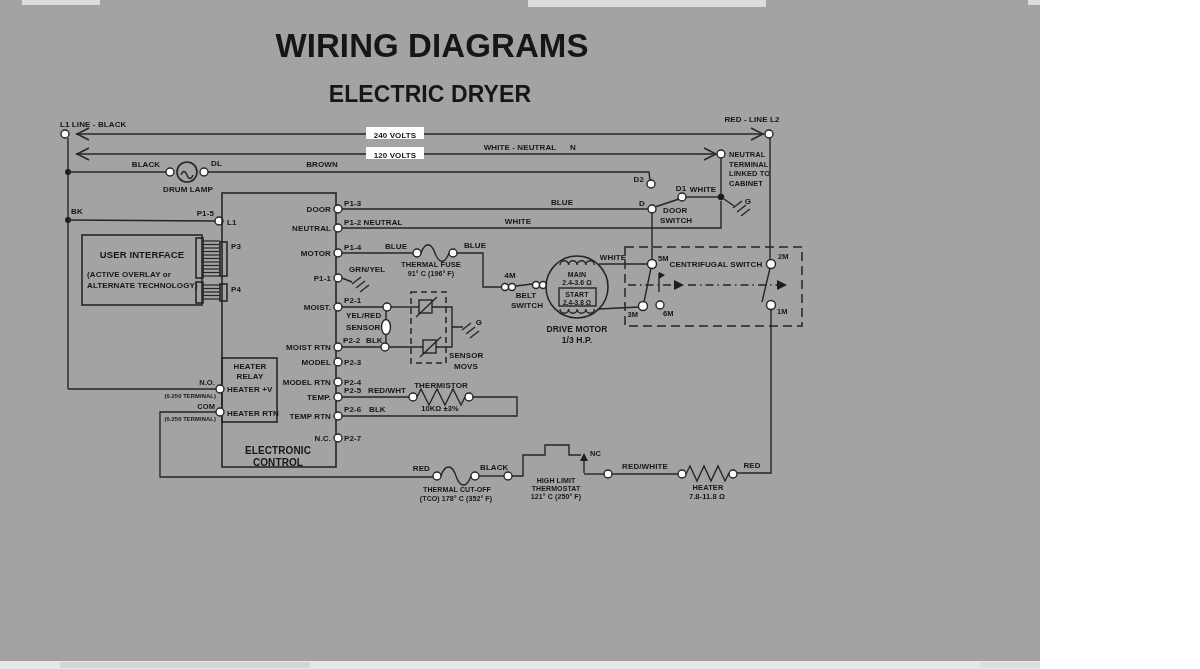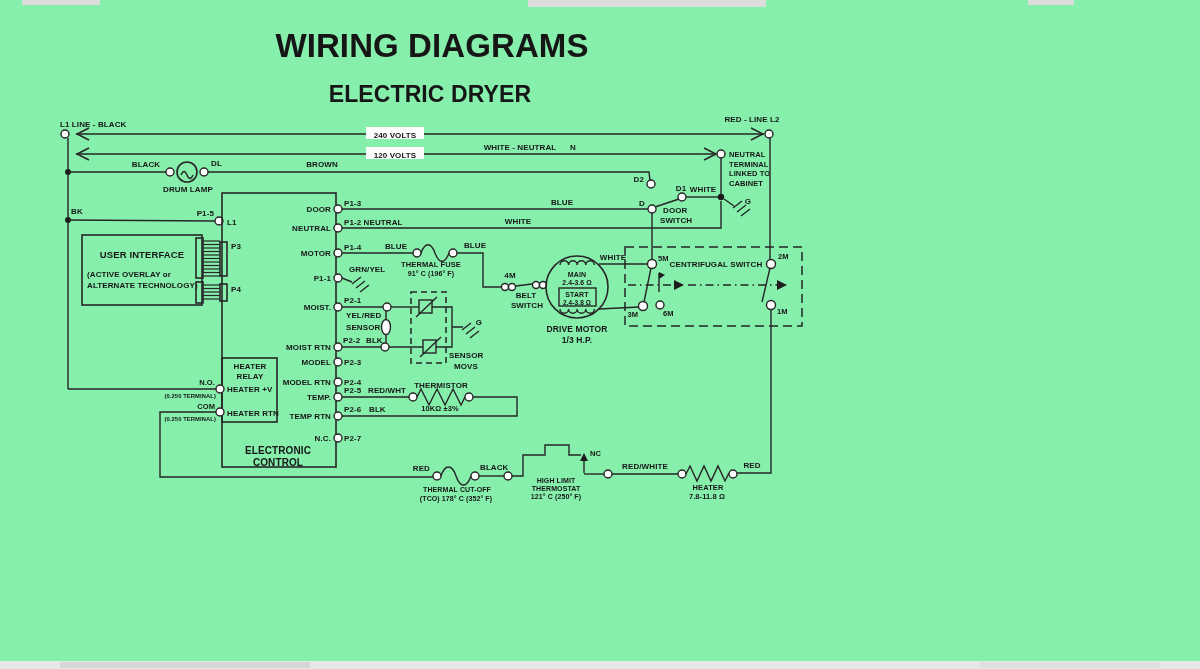--- a/index.html
+++ b/index.html
@@ -1,16 +1,16 @@
 <!DOCTYPE html>
 <html><head>
 <meta charset="utf-8">
 <style>
   html,body{margin:0;padding:0;background:#ffffff;}
-  #stage{position:relative;width:1200px;height:669px;background:#86efac;overflow:hidden;
+  #stage{position:relative;width:1040px;height:669px;background:#a3a3a3;overflow:hidden;
          font-family:"Liberation Sans", sans-serif;}
   svg{display:block}
   .t{font-family:"Liberation Sans", sans-serif;font-weight:700;fill:#161616;letter-spacing:.1px;}
   .wire{stroke:#262626;stroke-width:1.4;fill:none;}
   .term{fill:#fdfdfd;stroke:#262626;stroke-width:1.4;}
   .dot{fill:#1d1d1d;stroke:none;}
   .box{fill:none;stroke:#262626;stroke-width:1.6;}
   .dashbox{fill:none;stroke:#262626;stroke-width:1.5;stroke-dasharray:9 5;}
   .sdash{fill:none;stroke:#262626;stroke-width:1.5;stroke-dasharray:6 4;}
   .ddot{fill:none;stroke:#262626;stroke-width:1.4;stroke-dasharray:8 4 1.5 4;}

